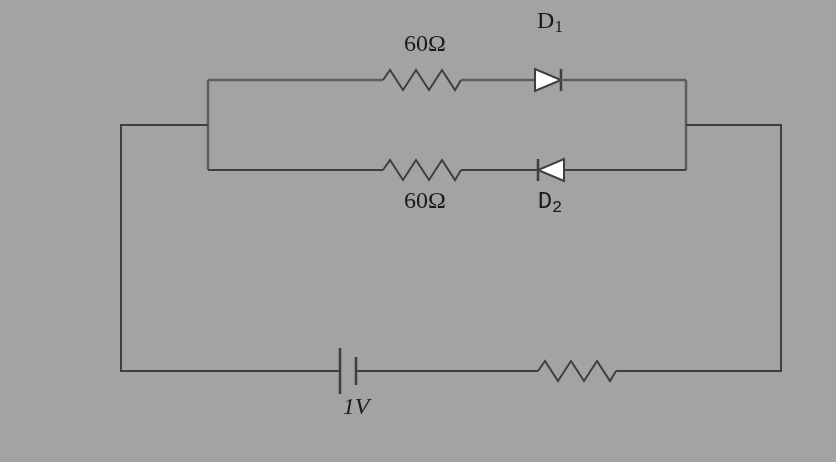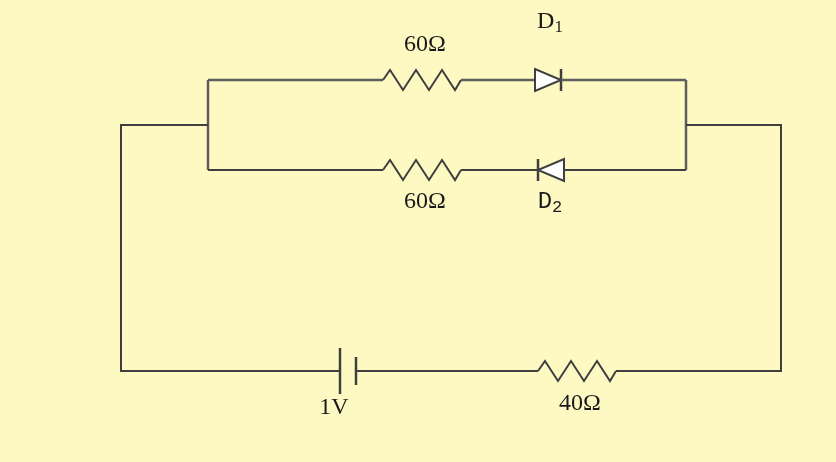--- a/index.html
+++ b/index.html
@@ -5,21 +5,21 @@
   html, body {
     margin: 0;
     padding: 0;
     background: #ffffff;
     font-family: "Liberation Serif", serif;
   }
   .canvas {
     position: relative;
     width: 836px;
     height: 462px;
-    background: #fef9c3;
+    background: #a3a3a3;
     overflow: hidden;
   }
   svg.circuit {
     position: absolute;
     left: 0;
     top: 0;
   }
   .label {
     position: absolute;
     font-family: "Liberation Serif", serif;
@@ -78,21 +78,18 @@
   </div>
 
   <div class="label" style="left:385px; top:188px; width:80px;">
     <span>60Ω</span>
   </div>
 
   <div class="label" style="left:528px; top:190px; width:44px;font-family:Liberation Mono, monospace;">
     <span>D</span><sub>2</sub>
   </div>
 
-  <div class="label" style="left:304px; top:394px; width:60px;">
+  <div class="label" style="left:326px; top:394px; width:60px;font-style:italic;">
     <span>1V</span>
   </div>
 
-  <div class="label" style="left:540px; top:390px; width:80px;">
-    <span>40Ω</span>
-  </div>
 
 </div>
 
 </body></html>

